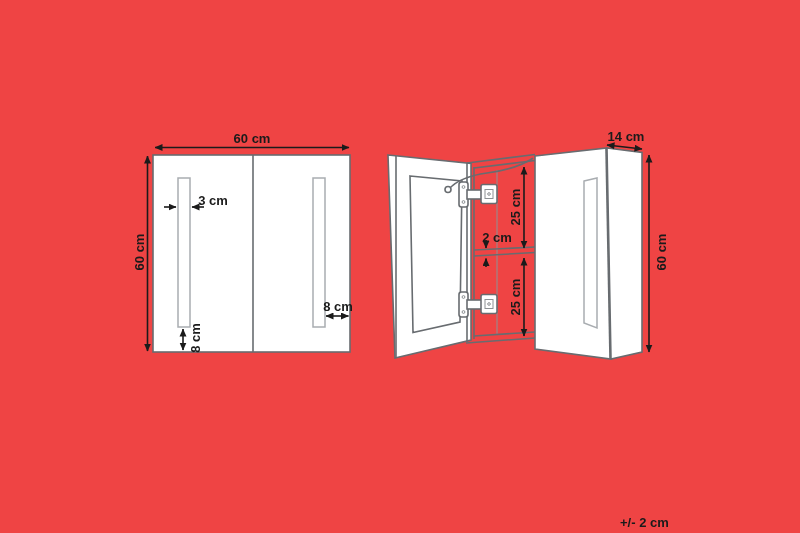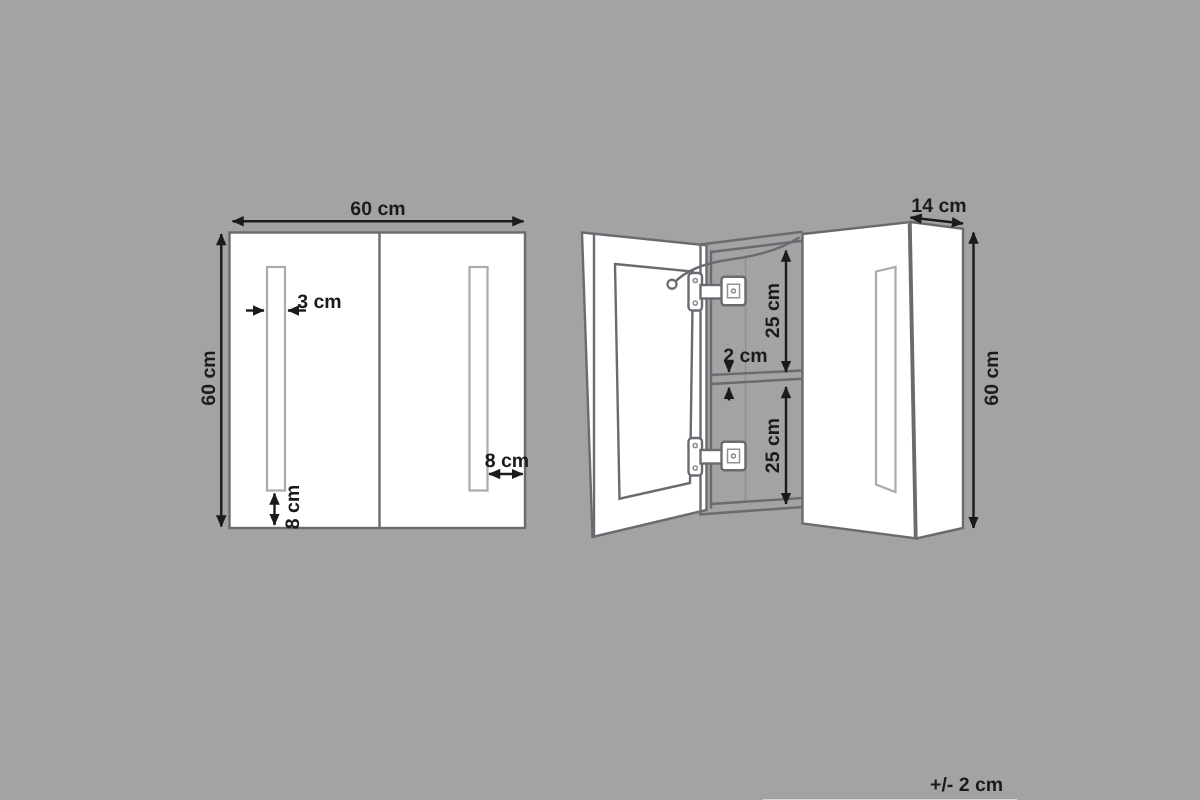--- a/index.html
+++ b/index.html
@@ -1,16 +1,16 @@
 <!DOCTYPE html>
 <html><head>
 <meta charset="utf-8">
 <style>
   html,body{margin:0;padding:0;background:#ffffff;}
-  .stage{position:relative;width:800px;height:533px;background:#a3a3a3;overflow:hidden;
+  .stage{position:relative;width:800px;height:533px;background:#ef4444;overflow:hidden;
          font-family:"Liberation Sans",sans-serif;}
   svg{position:absolute;left:0;top:0;}
   svg text{font-family:"Liberation Sans",sans-serif;font-weight:bold;font-size:13px;fill:#1b1b1b;}
   .dim{stroke:#1b1b1b;stroke-width:1.6;fill:none;}
   .out{stroke:#686c70;stroke-width:1.6;fill:none;}
   .outf{stroke:#686c70;stroke-width:1.6;fill:#ffffff;}
   .lite{stroke:#a9adb1;stroke-width:1.5;fill:#ffffff;}
   .thin{stroke:#8d9194;stroke-width:1;fill:none;}
 </style>
 </head>

